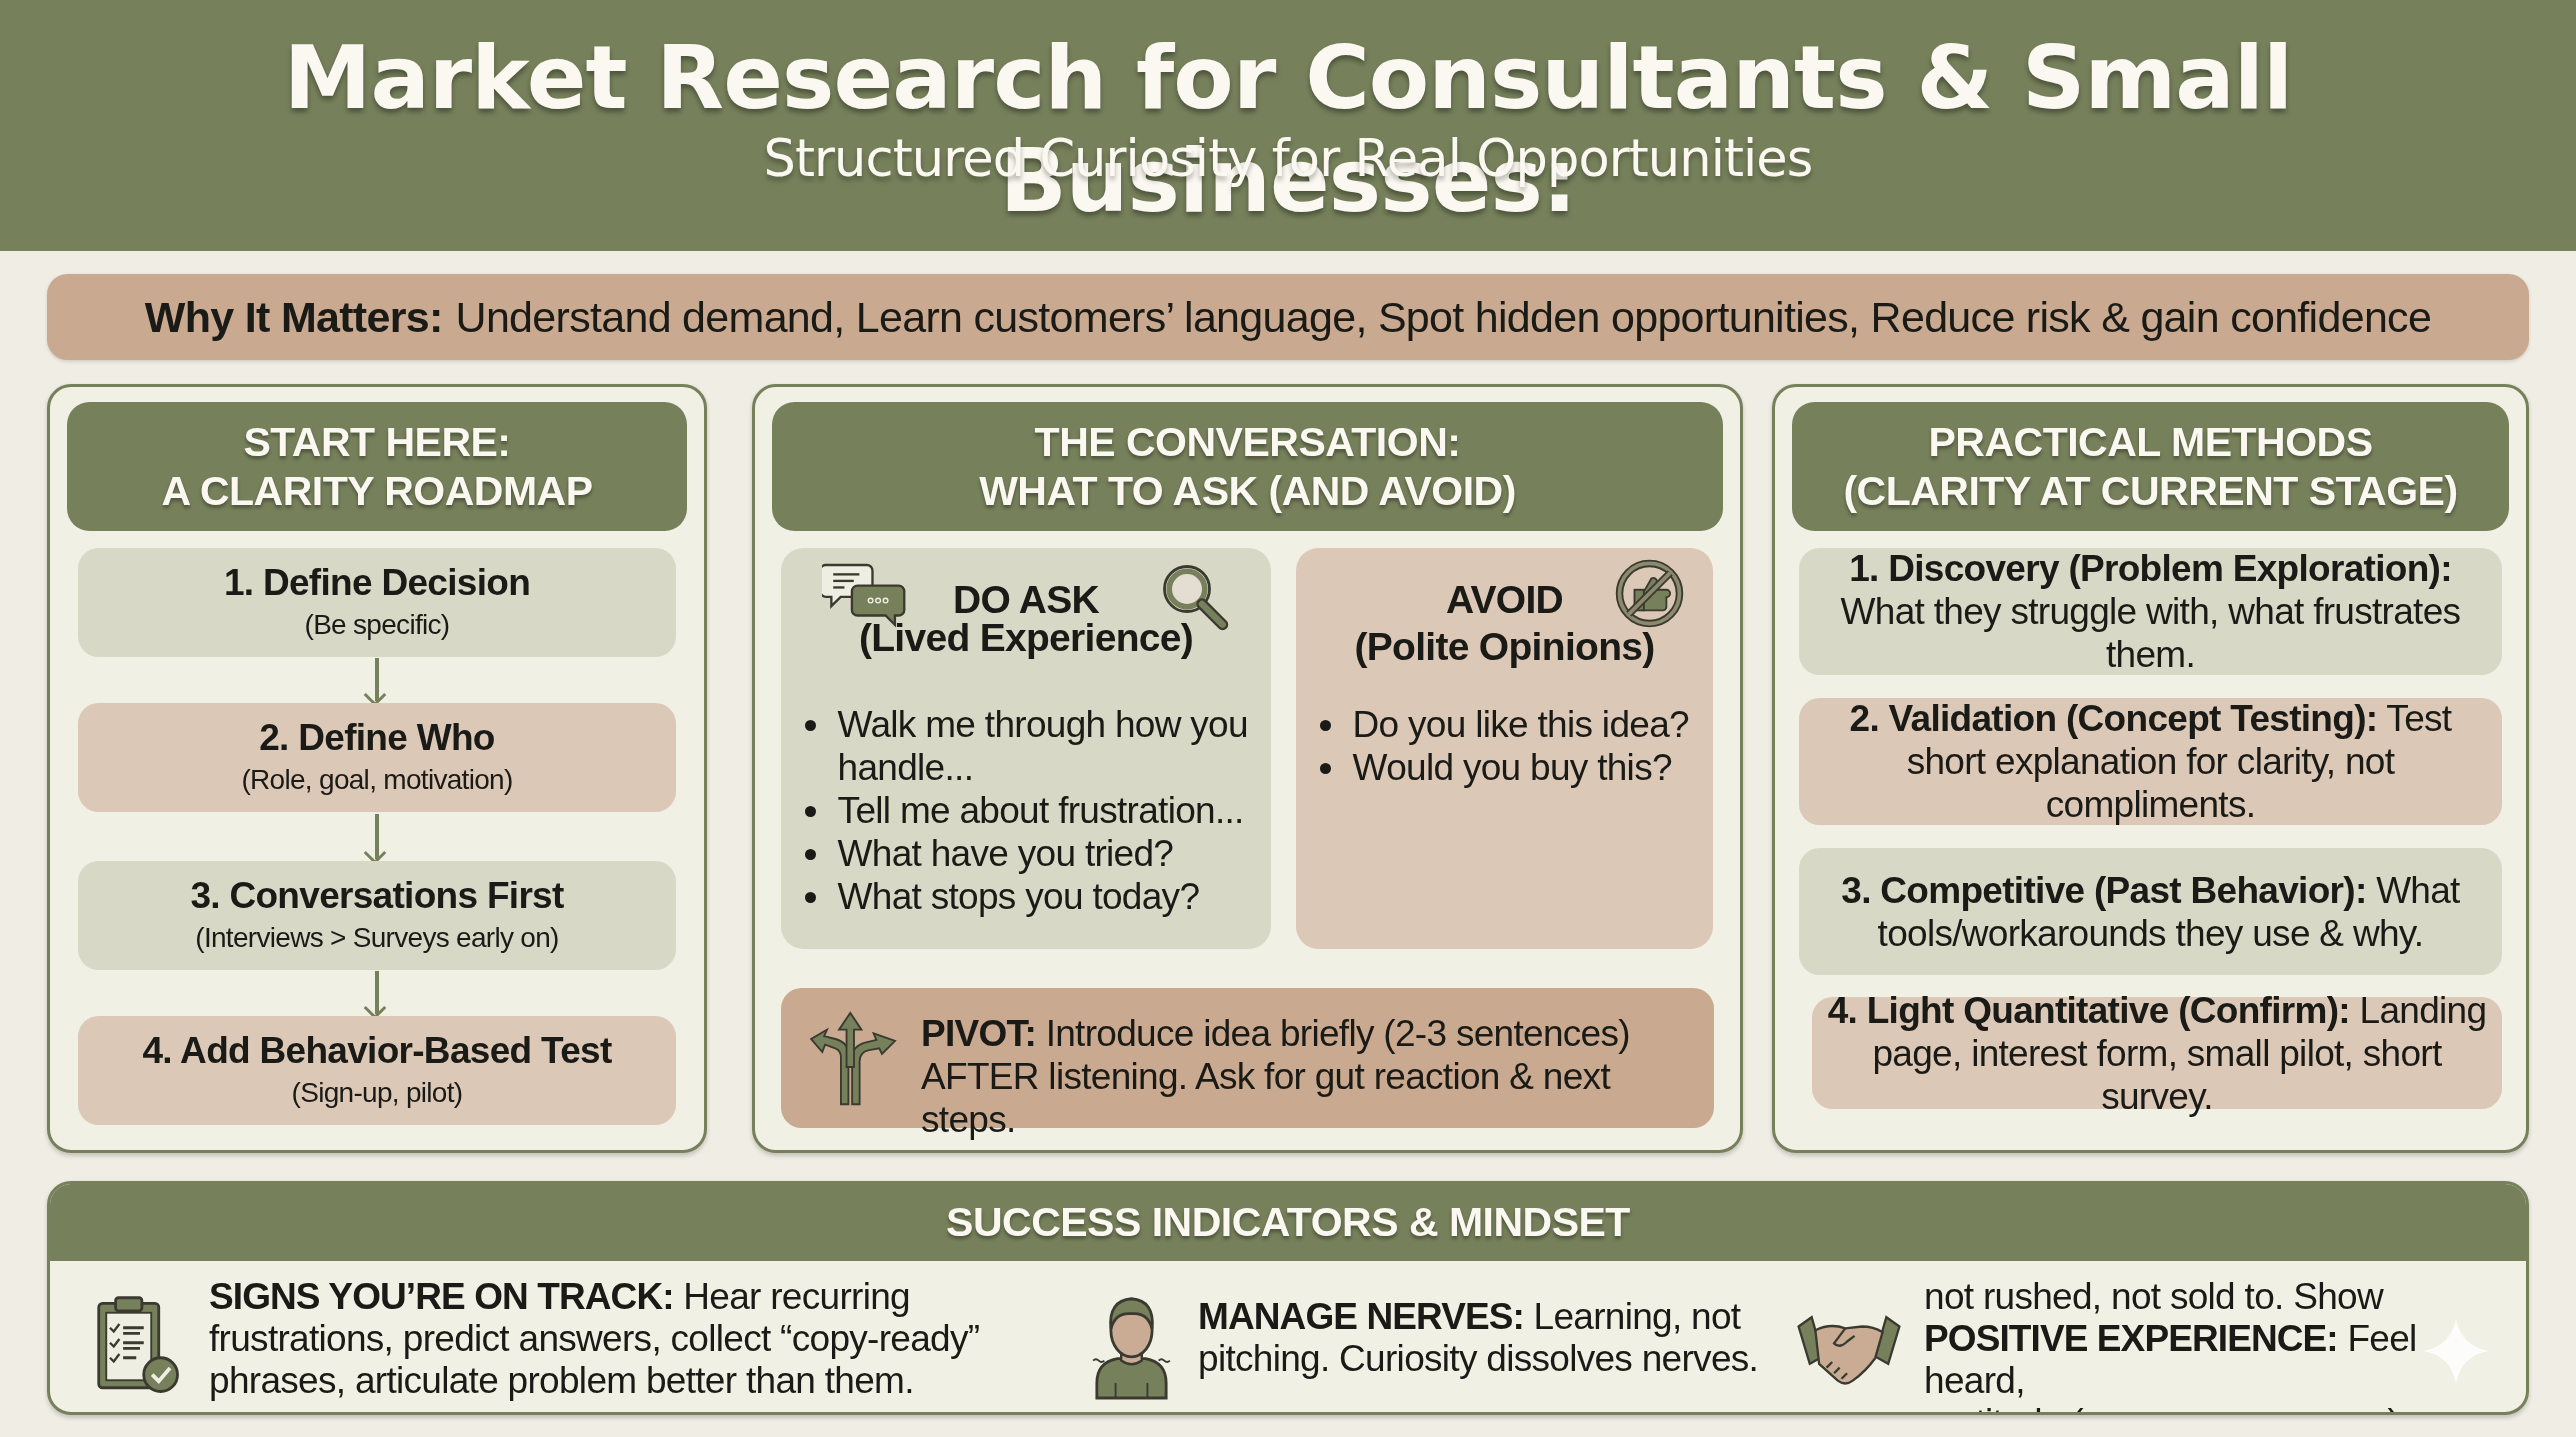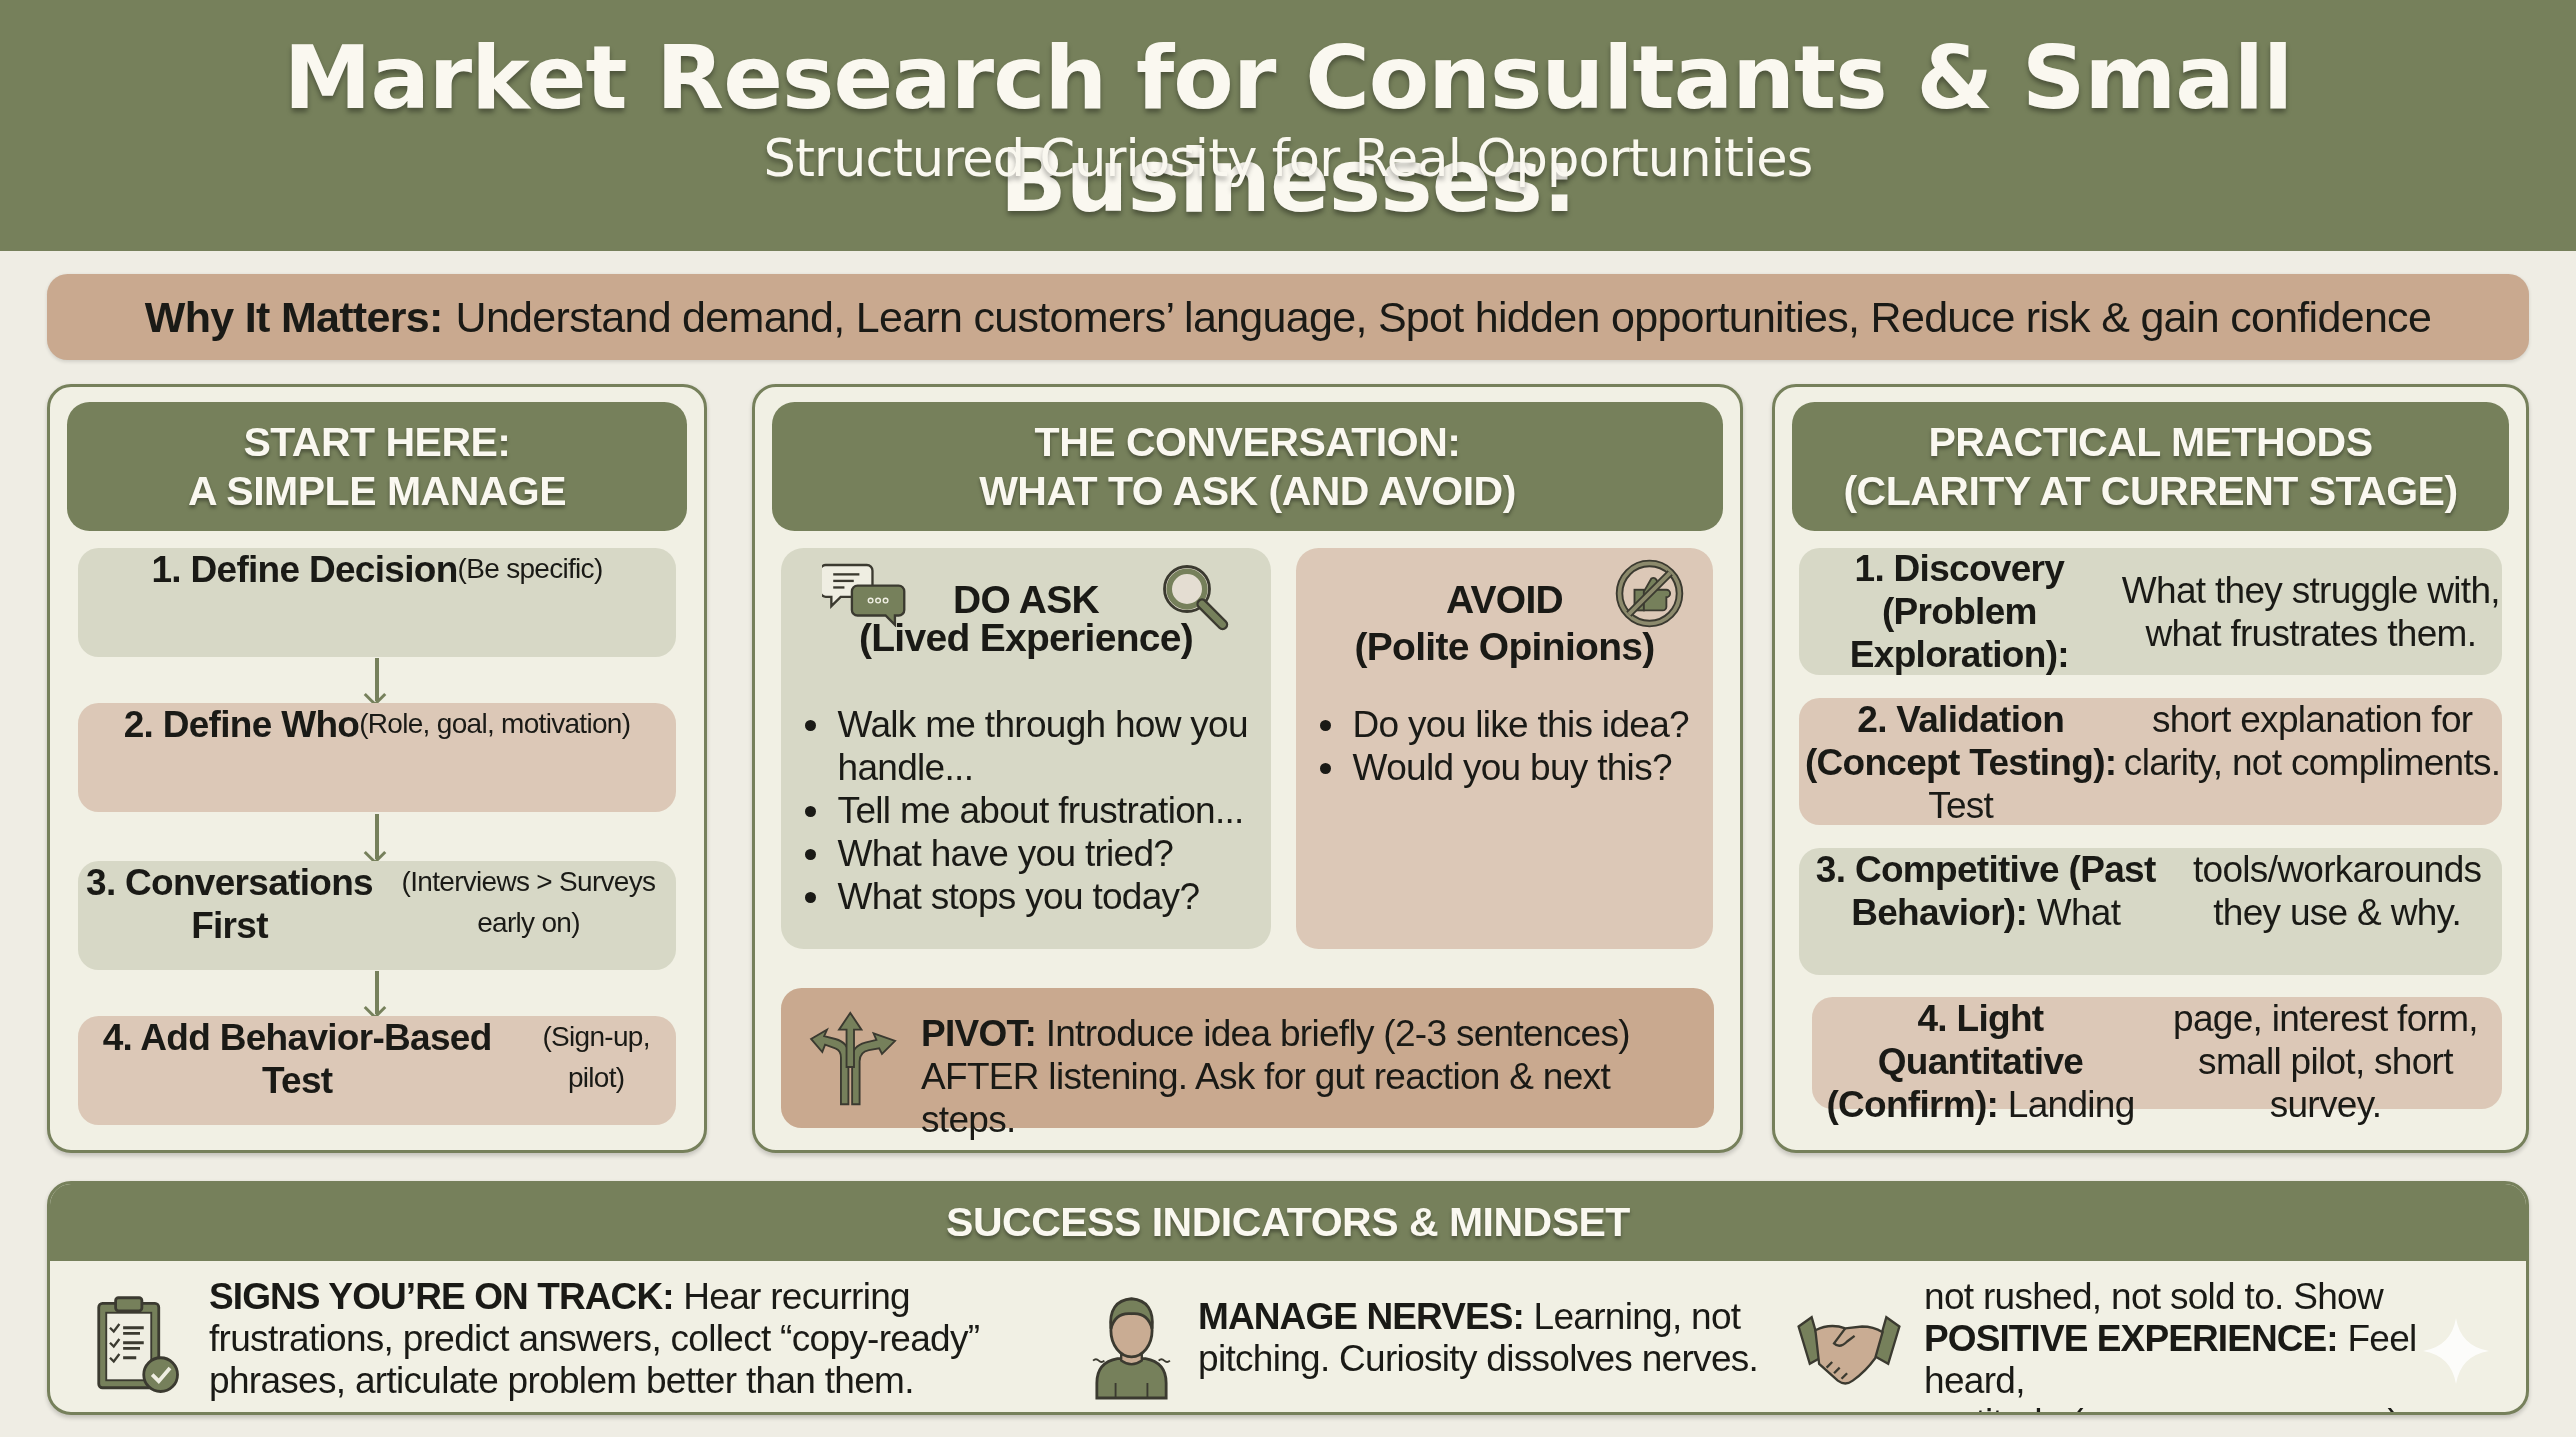--- a/index.html
+++ b/index.html
@@ -47,21 +47,21 @@
   .col-head {
     position: absolute; left: 17px; right: 17px; top: 15px; height: 129px;
     background: #76805b; border-radius: 22.5px;
     color: #faf8f0; font-weight: bold; font-size: 41px; line-height: 49px;
     text-align: center; display: flex; flex-direction: column; justify-content: center;
     text-shadow: 0 2.8px 3.7px rgba(0,0,0,0.35); letter-spacing: -0.5px;
   }
   .step {
     position: absolute; left: 28px; right: 28px; height: 109px;
     border-radius: 20.6px; text-align: center;
-    display: flex; flex-direction: row; justify-content: center;
+    display: flex; flex-direction: column; justify-content: center;
   }
   .sage { background: #d7d8c6; }
   .pink { background: #dcc8b7; }
   .step .t { font-weight: bold; font-size: 37px; letter-spacing: -0.7px; line-height: 43px; }
   .step .s { font-size: 28px; letter-spacing: -0.7px; line-height: 41px; }
   .arrow {
     position: absolute; left: 50%; width: 3.7px; margin-left: -1.9px;
     background: #76805b;
   }
   .arrow::after {
@@ -118,21 +118,21 @@
 </div>
 
 <div class="why">
   <b>Why It Matters:</b>
   <span>Understand demand, Learn customers’ language, Spot hidden opportunities, Reduce risk &amp; gain confidence</span>
 </div>
 
 <div class="col col-left">
   <div class="col-head">
     <div>START HERE:</div>
-    <div>A SIMPLE MANAGE</div>
+    <div>A CLARITY ROADMAP</div>
   </div>
 
   <div class="step sage" style="top:161px;">
     <div class="t">1. Define Decision</div>
     <div class="s">(Be specific)</div>
   </div>
   <div class="arrow" style="top:271px;height:43px;"></div>
 
   <div class="step pink" style="top:316px;">
     <div class="t">2. Define Who</div>

